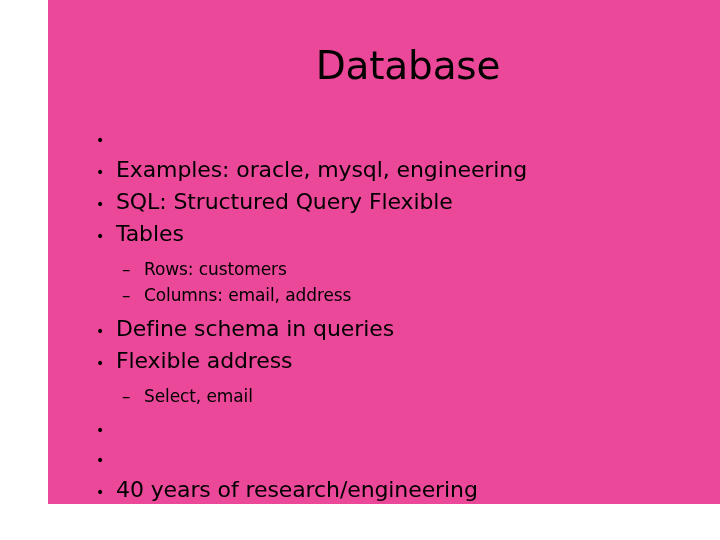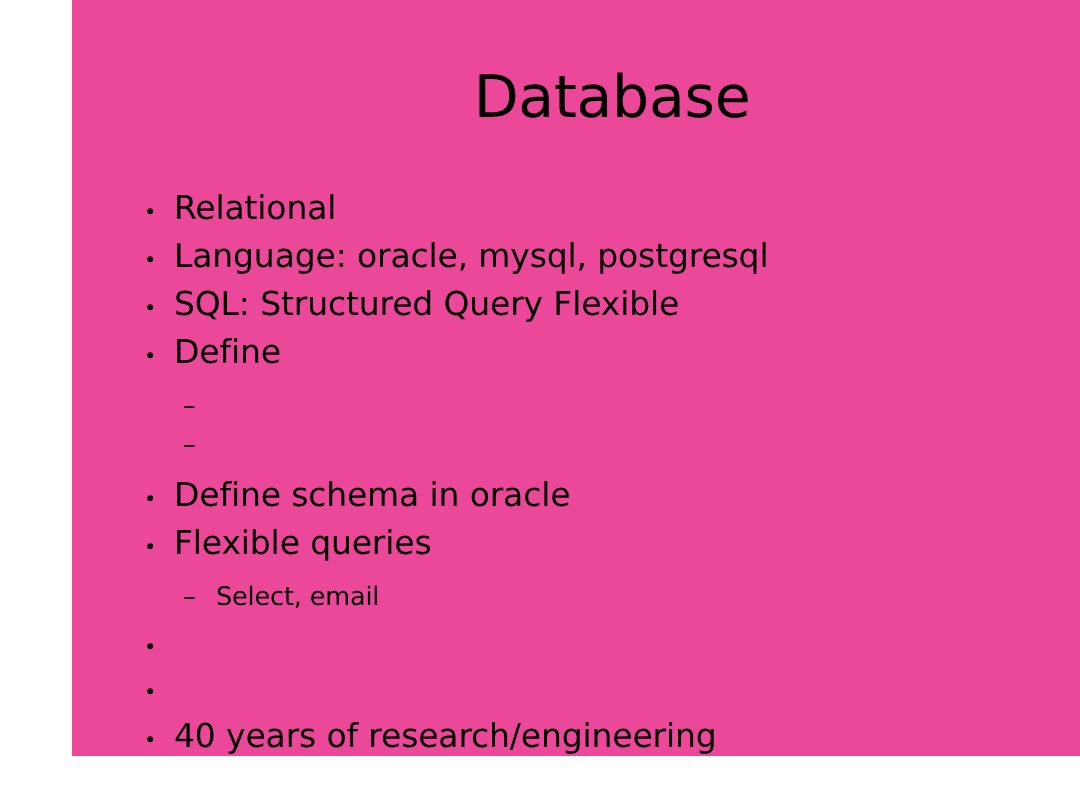--- a/index.html
+++ b/index.html
@@ -88,54 +88,55 @@
 <body>
 
 <div id="slide">
 
   <div id="slide-title">Database</div>
 
   <div id="body-list">
 
     <div class="bullet-row lvl1">
       <span class="marker">•</span>
-      <span class="btext">Relational</span>
     </div>
 
     <div class="bullet-row lvl1">
       <span class="marker">•</span>
-      <span class="btext">Language: oracle, mysql, postgresql</span>
+      <span class="btext">Examples: oracle, mysql, engineering</span>
     </div>
 
     <div class="bullet-row lvl1">
       <span class="marker">•</span>
       <span class="btext">SQL: Structured Query Flexible</span>
     </div>
 
     <div class="bullet-row lvl1 group-gap-bot">
       <span class="marker">•</span>
-      <span class="btext">Define</span>
+      <span class="btext">Tables</span>
     </div>
 
     <div class="bullet-row lvl2">
       <span class="marker">–</span>
+      <span class="btext">Rows: customers</span>
     </div>
 
     <div class="bullet-row lvl2">
       <span class="marker">–</span>
+      <span class="btext">Columns: email, address</span>
     </div>
 
     <div class="bullet-row lvl1 group-gap-top">
       <span class="marker">•</span>
-      <span class="btext">Define schema in oracle</span>
+      <span class="btext">Define schema in queries</span>
     </div>
 
     <div class="bullet-row lvl1 group-gap-bot">
       <span class="marker">•</span>
-      <span class="btext">Flexible queries</span>
+      <span class="btext">Flexible address</span>
     </div>
 
     <div class="bullet-row lvl2">
       <span class="marker">–</span>
       <span class="btext">Select, email</span>
     </div>
 
     <div class="bullet-row lvl1 group-gap-top">
       <span class="marker">•</span>
     </div>

